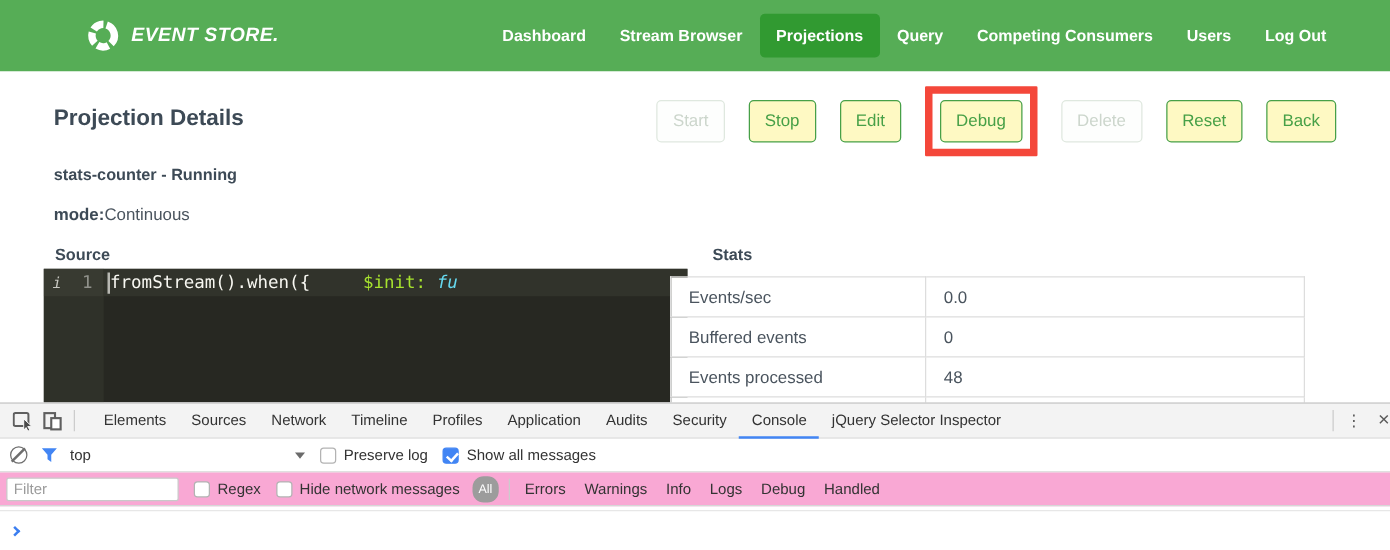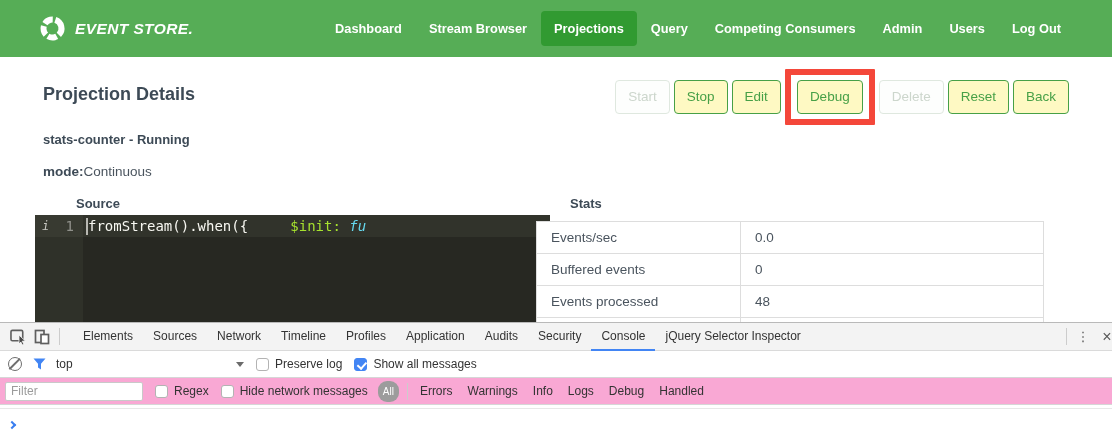--- a/index.html
+++ b/index.html
@@ -7,60 +7,60 @@
   body {
     position: relative; overflow: hidden; background:#fff;
     font-family: "Liberation Sans", sans-serif;
     -webkit-font-smoothing: antialiased;
   }
 
   
   .navbar {
     position:absolute; top:0; left:0; width:1112px; height:57px;
     background: var(--navbar-green, #56ad56);
-    display:flex; align-items:center; padding:0 38px 0 39px;
+    display:flex; align-items:center; padding:0 38px 0 69px;
   }
   .brand { display:flex; align-items:center; gap:9px; color:#fff; }
   .brand-text { font-style:italic; font-weight:bold; font-size:15.5px; letter-spacing:.4px; }
   .nav-items { margin-left:auto; display:flex; align-items:center; gap:1px; }
   .nav-item {
     color:#fff; font-size:12.8px; font-weight:bold; padding:10px 13px;
     border-radius:4px; white-space:nowrap; cursor:pointer;
   }
   .nav-item.active { background: var(--navbar-active-green, #319a31); }
 
   
   .page-title {
     position:absolute; left:43px; top:84px;
     font-size:18px; font-weight:bold; color:var(--heading, #3d4a56);
   }
   .btn-row {
     position:absolute; top:68px; right:43px; height:58px;
-    display:flex; align-items:center; gap:4px;
+    display:flex; align-items:center; gap:19px;
   }
   .btn {
     background:#fef9c3; border:1px solid var(--btn-green,#47a047);
     color:var(--btn-green,#47a047); font-size:13.5px;
     padding:8px 12px; border-radius:4px; cursor:pointer;
     font-family:"Liberation Sans",sans-serif; line-height:1.2;
   }
   .btn.disabled {
     border-color:#dfe8df; color:#ccd6cc; background:#fdfefd; cursor:default;
   }
   .debug-wrap {
     border:6px solid var(--highlight-red,#f4473a);
     padding:5px 6px; display:flex; border-radius:1px;
   }
 
   
   .proj-status { position:absolute; left:43px; top:132px; font-size:13px; font-weight:bold; color:var(--heading,#3d4a56); }
   .mode-line   { position:absolute; left:43px; top:164px; font-size:13.5px; color:var(--text,#4a545e); }
   .mode-line b { color:var(--heading,#3d4a56); }
   .section-h   { position:absolute; font-size:13px; font-weight:bold; color:var(--heading,#3d4a56); }
-  .source-h { left:44px;  top:196px;margin-left:32px; }
+  .source-h { left:44px;  top:196px; }
   .stats-h  { left:570px; top:196px; }
 
   
   .editor {
     position:absolute; left:35px; top:215px; width:515px; height:107px;
     background: var(--code-bg,#272822); display:flex; overflow:hidden;
     font-family:"DejaVu Sans Mono", monospace; font-size:14px; line-height:22px;
   }
   .gutter {
     width:48px; background:var(--gutter-bg,#2f3129); color:#90918b;
@@ -157,21 +157,20 @@
       </svg>
     </span>
     <span class="brand-text">EVENT STORE.</span>
   </div>
   <div class="nav-items">
     <span class="nav-item">Dashboard</span>
     <span class="nav-item">Stream Browser</span>
     <span class="nav-item active">Projections</span>
     <span class="nav-item">Query</span>
     <span class="nav-item">Competing Consumers</span>
-    <span class="nav-item">Admin</span>
     <span class="nav-item">Users</span>
     <span class="nav-item">Log Out</span>
   </div>
 </div>
 
 <h1 class="page-title">Projection Details</h1>
 
 <div class="btn-row">
   <button class="btn disabled">Start</button>
   <button class="btn">Stop</button>

